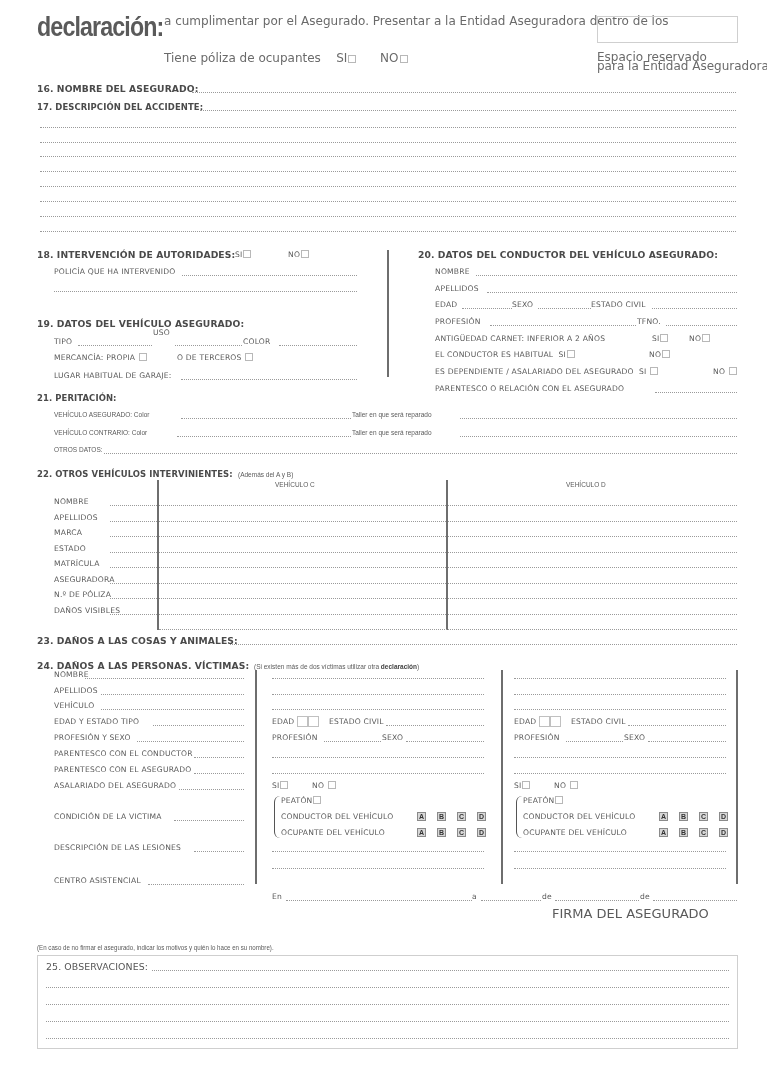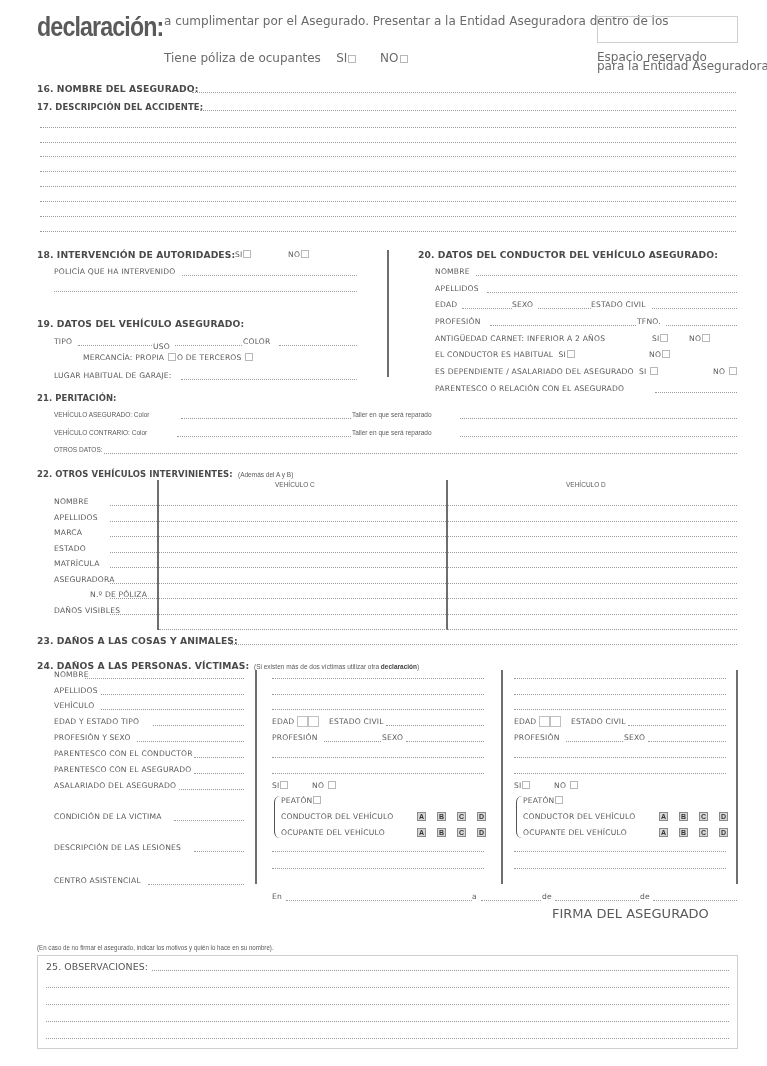--- a/index.html
+++ b/index.html
@@ -57,25 +57,25 @@
 <div class="abs lbl" style="left:288px;top:250px;"><span>NO</span><span class="chk"></span></div>
 <div class="abs lbl" style="left:54px;top:267px;">POLICÍA QUE HA INTERVENIDO</div>
 <div class="dots" style="left:182px;top:275px;width:175px;"></div>
 <div class="dots" style="left:54px;top:291px;width:303px;"></div>
 
 <div class="vline" style="left:387px;top:250px;height:127px;"></div>
 
 <div class="abs sec" style="left:37px;top:318px;">19. DATOS DEL VEHÍCULO ASEGURADO:</div>
 <div class="abs lbl" style="left:54px;top:337px;">TIPO</div>
 <div class="dots" style="left:78px;top:345px;width:74px;"></div>
-<div class="abs lbl" style="left:153px;top:342px;text-align:right;">USO</div>
+<div class="abs lbl" style="left:153px;top:328px;text-align:right;">USO</div>
 <div class="dots" style="left:175px;top:345px;width:67px;"></div>
 <div class="abs lbl" style="left:243px;top:337px;">COLOR</div>
 <div class="dots" style="left:279px;top:345px;width:78px;"></div>
-<div class="abs lbl" style="left:54px;top:353px;margin-left:29px;"><span>MERCANCÍA: PROPIA</span> <span class="chk"></span></div>
+<div class="abs lbl" style="left:54px;top:353px;"><span>MERCANCÍA: PROPIA</span> <span class="chk"></span></div>
 <div class="abs lbl" style="left:177px;top:353px;"><span>O DE TERCEROS</span> <span class="chk"></span></div>
 <div class="abs lbl" style="left:54px;top:371px;">LUGAR HABITUAL DE GARAJE:</div>
 <div class="dots" style="left:181px;top:379px;width:176px;"></div>
 
 <div class="abs sec" style="left:418px;top:249px;">20. DATOS DEL CONDUCTOR DEL VEHÍCULO ASEGURADO:</div>
 <div class="abs lbl" style="left:435px;top:267px;">NOMBRE</div>
 <div class="dots" style="left:476px;top:275px;width:261px;"></div>
 <div class="abs lbl" style="left:435px;top:284px;">APELLIDOS</div>
 <div class="dots" style="left:487px;top:292px;width:250px;"></div>
 <div class="abs lbl" style="left:435px;top:300px;">EDAD</div>
@@ -136,21 +136,21 @@
     <div class="dots" style="left: 159px; top: 552px; width: 287px;"></div>
     <div class="dots" style="left: 448px; top: 552px; width: 289px;"></div>
     <div class="abs lbl" style="left: 54px; top: 559px;">MATRÍCULA</div>
     <div class="dots" style="left: 110px; top: 567px; width: 47px;"></div>
     <div class="dots" style="left: 159px; top: 567px; width: 287px;"></div>
     <div class="dots" style="left: 448px; top: 567px; width: 289px;"></div>
     <div class="abs lbl" style="left: 54px; top: 575px;">ASEGURADORA</div>
     <div class="dots" style="left: 110px; top: 583px; width: 47px;"></div>
     <div class="dots" style="left: 159px; top: 583px; width: 287px;"></div>
     <div class="dots" style="left: 448px; top: 583px; width: 289px;"></div>
-    <div class="abs lbl" style="left: 54px; top: 590px; margin-left: 36px;">N.º DE PÓLIZA</div>
+    <div class="abs lbl" style="left: 54px; top: 590px;">N.º DE PÓLIZA</div>
     <div class="dots" style="left: 110px; top: 598px; width: 47px;"></div>
     <div class="dots" style="left: 159px; top: 598px; width: 287px;"></div>
     <div class="dots" style="left: 448px; top: 598px; width: 289px;"></div>
     <div class="abs lbl" style="left: 54px; top: 606px;">DAÑOS VISIBLES</div>
     <div class="dots" style="left: 110px; top: 614px; width: 47px;"></div>
     <div class="dots" style="left: 159px; top: 614px; width: 287px;"></div>
     <div class="dots" style="left: 448px; top: 614px; width: 289px;"></div>
     <div class="dots" style="left: 159px; top: 629px; width: 578px;"></div>
   </div>
 

